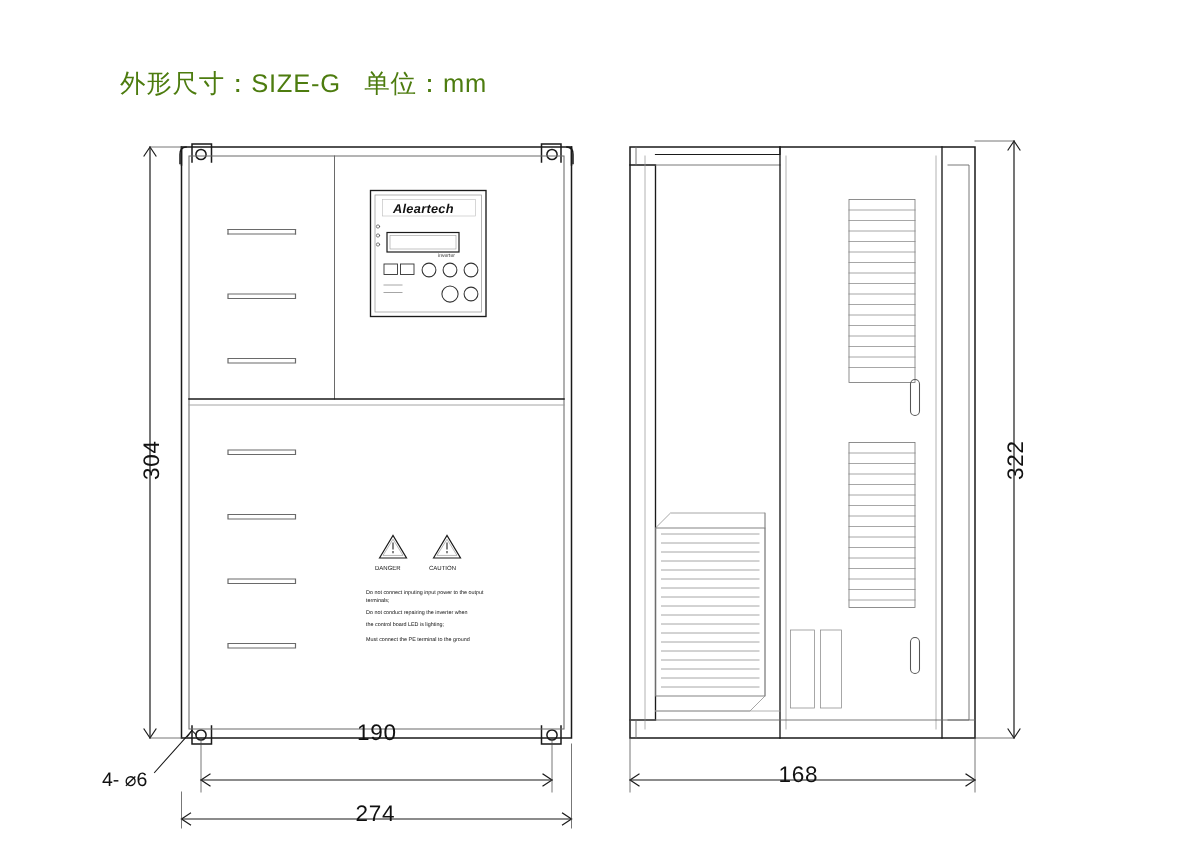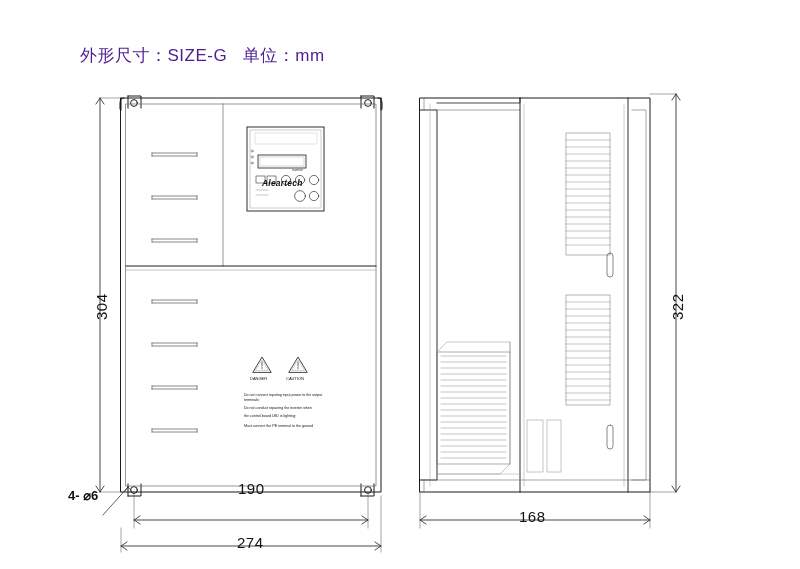--- a/index.html
+++ b/index.html
@@ -14,21 +14,21 @@
     font-family: "Liberation Sans", sans-serif;
     color: #1a1a1a;
     overflow: hidden;
   }
   .title {
     position: absolute;
     left: 80px;
     top: 44px;
     font-size: 17px;
     letter-spacing: 0.5px;
-    color: #4c1d95;
+    color: #4d7c0f;
     white-space: pre;
   }
   .stage {
     position: absolute;
     left: 0; top: 0;
     width: 800px;
     height: 569px;
   }
   svg { display: block; }
 
@@ -223,32 +223,32 @@
       <path d="M420,492 L420,528" stroke="#4a4a4a" stroke-width="0.5"></path>
       <path d="M650,492 L650,528" stroke="#4a4a4a" stroke-width="0.5"></path>
 
       <path d="M103,515 L128,487" stroke="#1a1a1a" stroke-width="0.7"></path>
       <path d="M128,487 L125,491 M128,487 L131,490" stroke="#1a1a1a" stroke-width="0.7"></path>
     </g>
   </g>
 </svg>
 </div>
 
-<div class="lbl brand" style="left:262px; top:134px;margin-top:44px;">Aleartech</div>
+<div class="lbl brand" style="left:262px; top:134px;">Aleartech</div>
 <div class="lbl" style="left:292px; top:168px; font-size:3.4px; color:#333;">inverter</div>
 
 <div class="lbl warn-lbl" style="left:250px; top:376px;">DANGER</div>
 <div class="lbl warn-lbl" style="left:286px; top:376px;">CAUTION</div>
 
 <div class="lbl small-note" style="left:244px; top:393px;">Do not connect inputing input power to the output</div>
 <div class="lbl small-note" style="left:244px; top:398px;">terminals;</div>
 <div class="lbl small-note" style="left:244px; top:406px;">Do not conduct repairing the inverter when</div>
 <div class="lbl small-note" style="left:244px; top:414px;">the control board LED is lighting;</div>
 <div class="lbl small-note" style="left:244px; top:424px;">Must connect the PE terminal to the ground</div>
 
 <div class="lbl dim-text dim-v" style="left:93px; top:320px;">304</div>
 <div class="lbl dim-text dim-v" style="left:669px; top:320px;">322</div>
 
 <div class="lbl dim-text" style="left:238px; top:480px;">190</div>
 <div class="lbl dim-text" style="left:237px; top:534px;">274</div>
 <div class="lbl dim-text" style="left:519px; top:508px;">168</div>
 
-<div class="lbl hole-lbl" style="left:68px; top:488px;font-weight:bold;">4- ⌀6</div>
+<div class="lbl hole-lbl" style="left:68px; top:512px;">4- ⌀6</div>
 
 </body></html>

